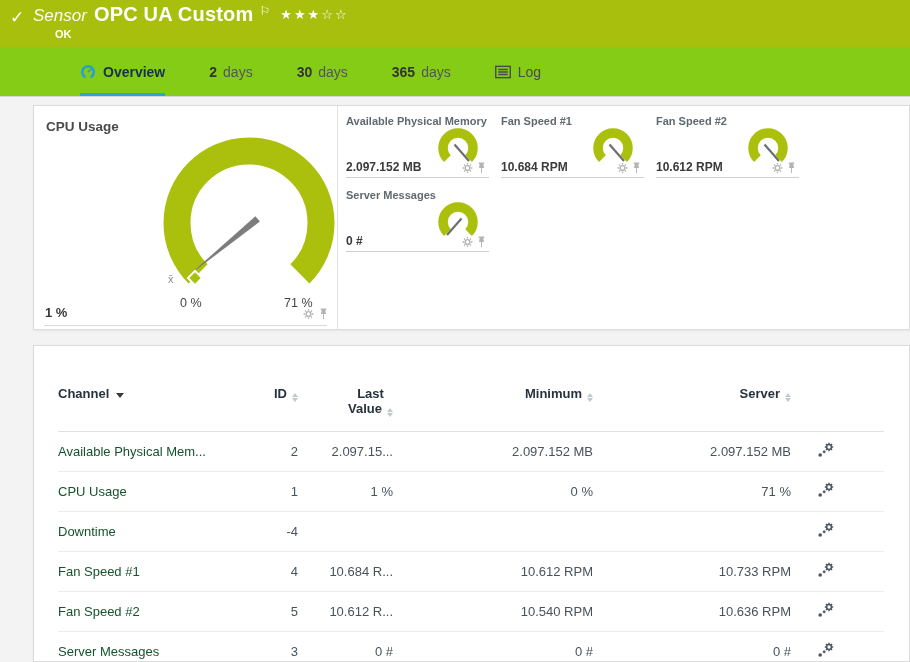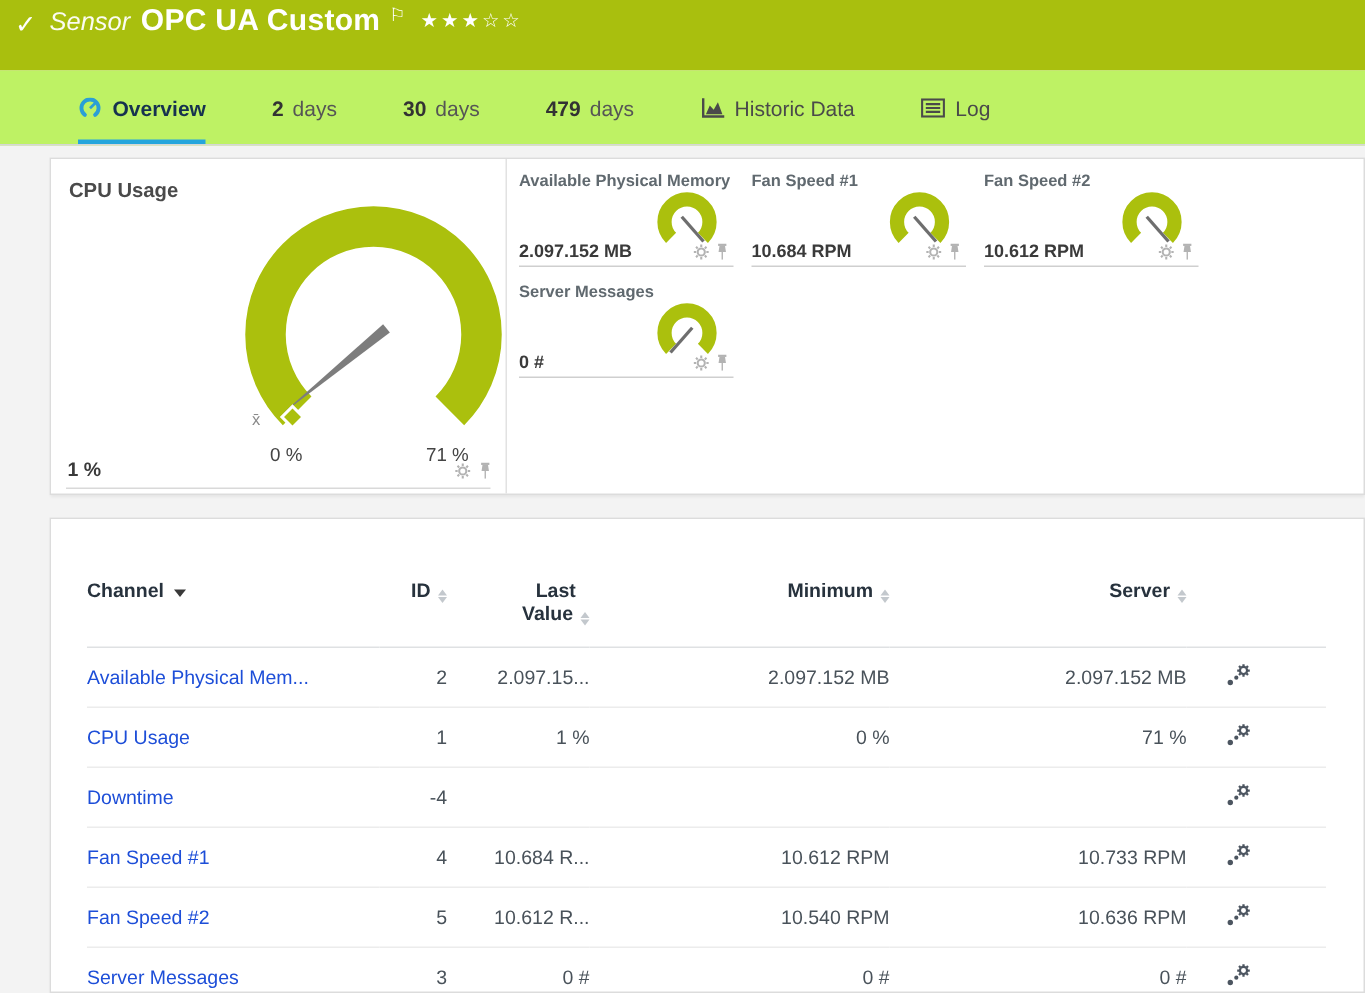--- a/index.html
+++ b/index.html
@@ -12,22 +12,22 @@
   .topbar .check { position:absolute; left:10px; top:7px; font-size:17px; font-weight:700; }
   .titles { position:absolute; left:33px; top:3px; }
   .line1 { display:flex; align-items:baseline; }
   .kind { font-style:italic; font-size:17px; color:rgba(255,255,255,.95); margin-right:7px; }
   .name { font-size:20px; font-weight:700; letter-spacing:.2px; }
   .flag { font-size:12px; margin-left:6px; position:relative; top:-6px; }
   .stars { font-size:13px; margin-left:10px; letter-spacing:2px; position:relative; top:-2px; cursor:pointer; }
   .status { font-size:11px; font-weight:700; margin-left:22px; margin-top:2px; }
 
   
-  .tabs { position:absolute; left:0; top:47px; width:910px; height:50px; background:#bef264;
-          border-bottom:1px solid #d6d6d6; display:flex; align-items:stretch; padding-left:52px; }
+  .tabs { position:absolute; left:0; top:47px; width:910px; height:50px; background:#84cc16;
+          border-bottom:1px solid #d6d6d6; display:flex; align-items:stretch; padding-left:80px; }
   .tab { display:flex; align-items:center; margin-right:44px; cursor:pointer; color:#4a4a4a;
          font-size:14px; border-bottom:3px solid transparent; padding-top:3px; }
   .tab.active { border-bottom-color:#25a5dc; color:#16324f; font-weight:700; }
   .tabic { width:16px; height:14px; margin-right:7px; }
   .tnum { font-weight:700; color:#333; margin-right:6px; }
   .tunit { color:#555; }
 
   
   .panel { position:absolute; left:33px; background:#fff; border:1px solid #dcdcdc;
            box-shadow:0 1px 2px rgba(0,0,0,.06); }
@@ -59,21 +59,21 @@
 
   
   .tablewrap { padding:26px 0 0 24px; }
   table { border-collapse:collapse; table-layout:fixed; width:826px; font-size:13px; color:#49525a; }
   col.c-ch{width:195px} col.c-id{width:45px} col.c-lv{width:95px}
   col.c-min{width:200px} col.c-max{width:198px} col.c-act{width:93px}
   th { font-weight:700; color:#27323d; text-align:right; vertical-align:top; padding:14px 0 14px 0;
        border-bottom:1px solid #dfe1e3; font-size:13px; cursor:pointer; }
   th.h-ch { text-align:left; }
   td { padding:10px 0; border-bottom:1px solid #ececec; text-align:right; white-space:nowrap; overflow:hidden; }
-  td.t-ch { text-align:left; color:#1d4ed8; }
+  td.t-ch { text-align:left; color:#14532d; }
   td.t-lv { }
   td.t-act { text-align:left; padding-left:26px; }
   .lv-stack { display:inline-block; text-align:center;margin-left:15px; }
   .caret { display:inline-block; width:0; height:0; border-left:4.5px solid transparent;
            border-right:4.5px solid transparent; border-top:5px solid #3a3a3a; margin-left:7px; }
   .sort { display:inline-flex; flex-direction:column; gap:1px; margin-left:5px; vertical-align:1px; }
   .sort i { width:0; height:0; border-left:3.5px solid transparent; border-right:3.5px solid transparent; }
   .sort .up { border-bottom:4px solid #c3c8cd; }
   .sort .down { border-top:4px solid #c3c8cd; }
   .linkic { width:18px; height:16px; cursor:pointer; }
@@ -131,47 +131,42 @@
 
   <header class="topbar">
     <span class="check">✓</span>
     <div class="titles">
       <div class="line1">
         <span class="kind">Sensor</span>
         <span class="name">OPC UA Custom</span>
         <span class="flag">⚐</span>
         <span class="stars">★★★☆☆</span>
       </div>
+      <div class="status">OK</div>
     </div>
   </header>
 
   <nav class="tabs">
     <div class="tab active">
       <svg class="tabic" viewBox="0 0 14 14">
           <use href="#ovw"></use>
         </svg>
       <span>Overview</span>
     </div>
     <div class="tab">
       <span class="tnum">2</span>
       <span class="tunit">days</span>
     </div>
     <div class="tab">
       <span class="tnum">30</span>
       <span class="tunit">days</span>
     </div>
     <div class="tab">
-      <span class="tnum">479</span>
+      <span class="tnum">365</span>
       <span class="tunit">days</span>
-    </div>
-    <div class="tab">
-      <svg class="tabic" viewBox="0 0 16 13">
-          <use href="#hist"></use>
-        </svg>
-      <span>Historic Data</span>
     </div>
     <div class="tab">
       <svg class="tabic" viewBox="0 0 15 12">
           <use href="#logic"></use>
         </svg>
       <span>Log</span>
     </div>
   </nav>
 
   <section class="panel top-panel">

